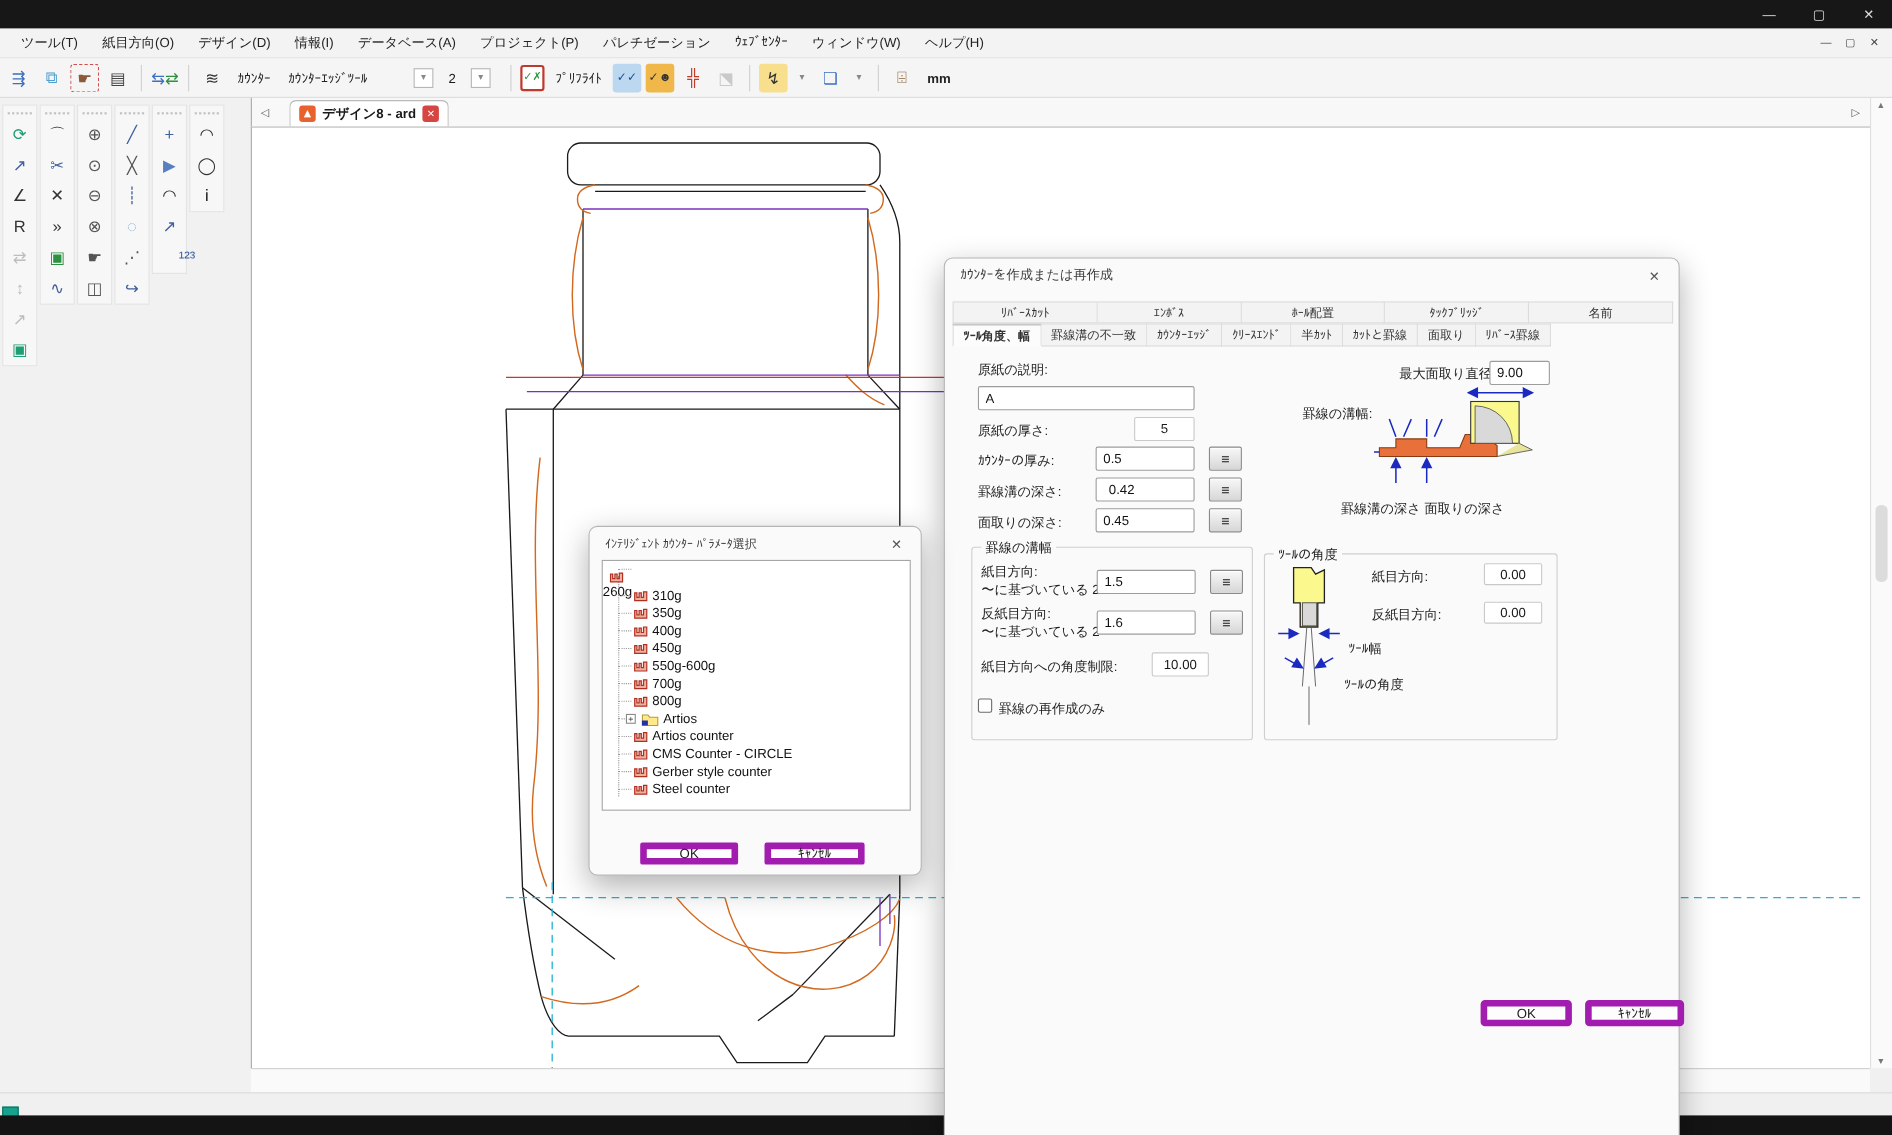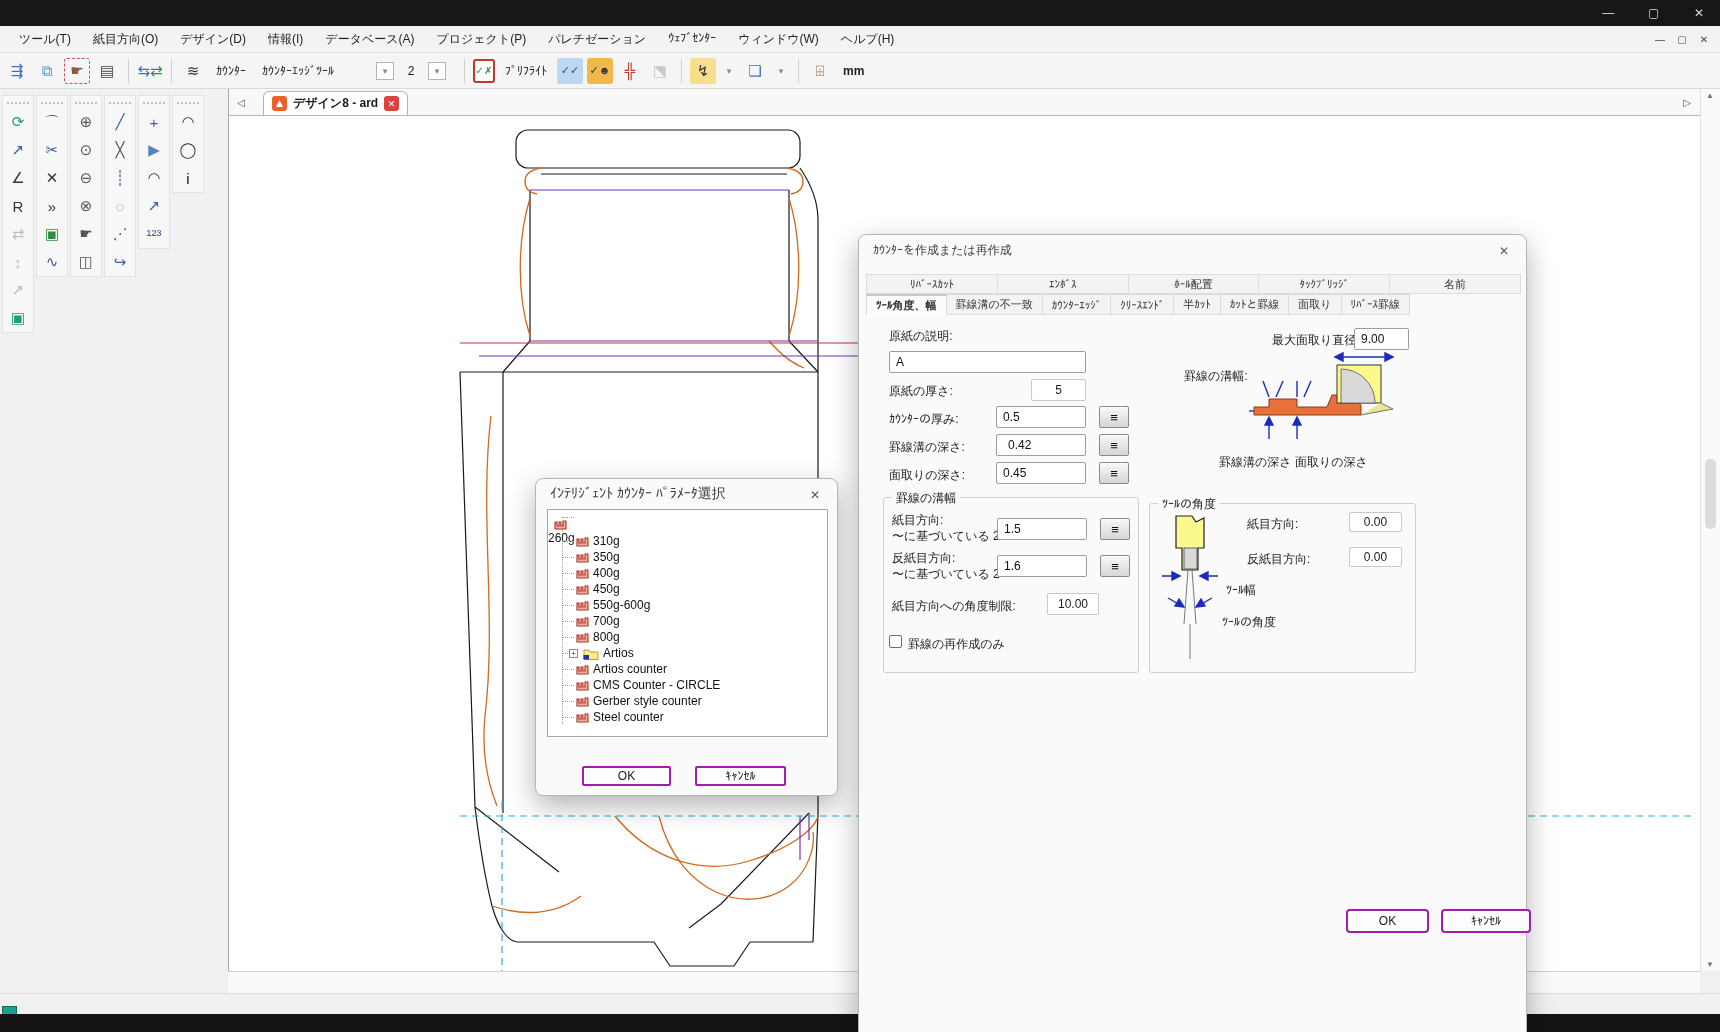--- a/index.html
+++ b/index.html
@@ -75,21 +75,21 @@
   .field { position:absolute; height:22px; border:1px solid #9d9d9d; border-radius:2px; background:#fff;
     font-family:inherit; font-size:12px; padding:0 6px; color:#111; }
   .flat-box { position:absolute; height:22px; background:#fff; border:1px solid #c9c9c9; border-radius:2px;
     display:flex; align-items:center; justify-content:center; }
   .lab { position:absolute; white-space:nowrap; color:#1d1d1d; }
   .menu-btn { position:absolute; width:30px; height:22px; background:linear-gradient(#f8f8f8,#d6d6d6);
     border:1px solid #8a8a8a; border-radius:2px; box-shadow:inset 0 1px 0 #fff; font-weight:bold; font-size:13px;
     display:flex; align-items:center; justify-content:center; color:#111; }
   .grp { position:absolute; border:1px solid #cfcfcf; border-radius:3px; }
   .grp > .legend { position:absolute; top:-8px; left:8px; background:#fafafa; padding:0 4px; }
-  .btn { position:absolute; background:#fdfdfd; border:2px solid #a21caf; border-radius:4px;
+  .btn { position:absolute; background:#fdfdfd; border:6px solid #a21caf; border-radius:4px;
     display:flex; align-items:center; justify-content:center; color:#1a1a1a; }
 
   
   #tabs-row1 { position:absolute; left:7px; top:39px; width:655px; height:20px; display:flex; }
   #tabs-row1 .dtab { flex:1; border:1px solid #dcdcdc; border-left:none; background:#f3f3f3; font-size:11px;
     display:flex; align-items:center; justify-content:center; color:#333; white-space:nowrap; }
   #tabs-row1 .dtab:first-child { border-left:1px solid #dcdcdc; }
   #tabs-row2 { position:absolute; left:7px; top:59px; width:655px; height:21px; display:flex; }
   #tabs-row2 .dtab { padding:0 9px; border:1px solid #dcdcdc; border-left:none; background:#f3f3f3; font-size:11px;
     display:flex; align-items:center; justify-content:center; color:#333; white-space:nowrap; }
@@ -206,21 +206,21 @@
         <div class="pal-btn" style="color: rgb(63, 95, 158);">┊</div>
         <div class="pal-btn" style="color: rgb(79, 143, 206);">◌</div>
         <div class="pal-btn" style="color: rgb(85, 85, 85);">⋰</div>
         <div class="pal-btn" style="color: rgb(63, 95, 158);">↪</div>
       </div>
       <div class="pal-col" style="left: 138px;">
         <div class="pal-btn" style="color: rgb(63, 95, 158);">+</div>
         <div class="pal-btn" style="color: rgb(90, 127, 192);">▶</div>
         <div class="pal-btn" style="color: rgb(51, 51, 51);">◠</div>
         <div class="pal-btn" style="color: rgb(63, 95, 158);">↗</div>
-        <div class="pal-btn" style="color: rgb(63, 95, 158);">¹²³</div>
+        <div class="pal-btn" style="color: rgb(63, 95, 158); margin-left: 16px;">¹²³</div>
       </div>
       <div class="pal-col" style="left: 172px;">
         <div class="pal-btn" style="color: rgb(51, 51, 51);">◠</div>
         <div class="pal-btn" style="color: rgb(51, 51, 51);">◯</div>
         <div class="pal-btn" style="color: rgb(17, 17, 17);">i</div>
       </div>
     </div>
 
   <div id="tabbar" class="abs">
     <span class="tab-scroll" style="left:4px;">◁</span>
@@ -390,21 +390,21 @@
       <div class="flat-box" style="left:199px; top:43px; width:53px; height:20px;">0.00</div>
       <span class="lab" style="left:76px; top:78px;">ﾂｰﾙ幅</span>
       <span class="lab" style="left:72px; top:110px;">ﾂｰﾙの角度</span>
     </div>
 
     <div class="btn" style="left:487px; top:674px; width:83px; height:24px;">OK</div>
     <div class="btn" style="left:582px; top:674px; width:90px; height:24px;">ｷｬﾝｾﾙ</div>
   </div>
 
   <div class="dialog" id="dlg-params" style="left:535px; top:478px; width:303px; height:318px;">
-    <div class="dlg-title" style="font-size:14px;">ｲﾝﾃﾘｼﾞｪﾝﾄ ｶｳﾝﾀｰ ﾊﾟﾗﾒｰﾀ選択</div>
+    <div class="dlg-title" style="font-size:11px;">ｲﾝﾃﾘｼﾞｪﾝﾄ ｶｳﾝﾀｰ ﾊﾟﾗﾒｰﾀ選択</div>
     <span class="dlg-close">✕</span>
     <div id="tree">
       <div class="tree-vline"></div>
     <div class="tree-row" style="top: 7px; flex-direction: column;">
           <span class="tree-dash"></span>
           <span class="tree-ico">
             <svg width="13" height="13" viewBox="0 0 13 13">
               <path d="M1 11 V4 h2 v4 h2 V4 h2 v4 h2 V3 h3 v8 z" fill="#f0b0a0" stroke="#b03020" stroke-width="1.1"></path>
             </svg>
           </span>

